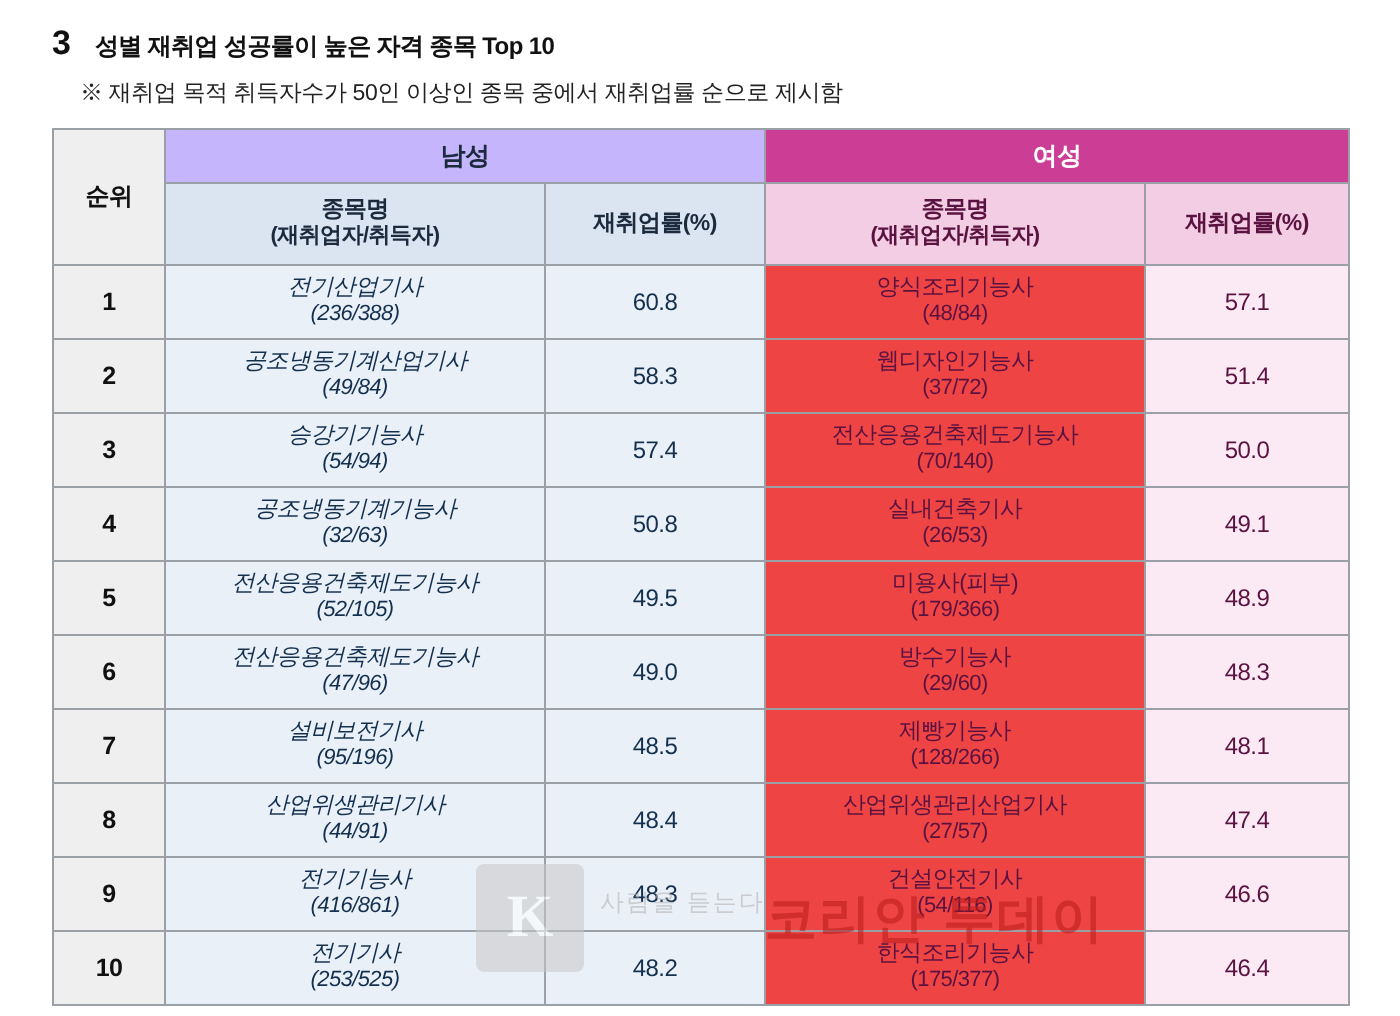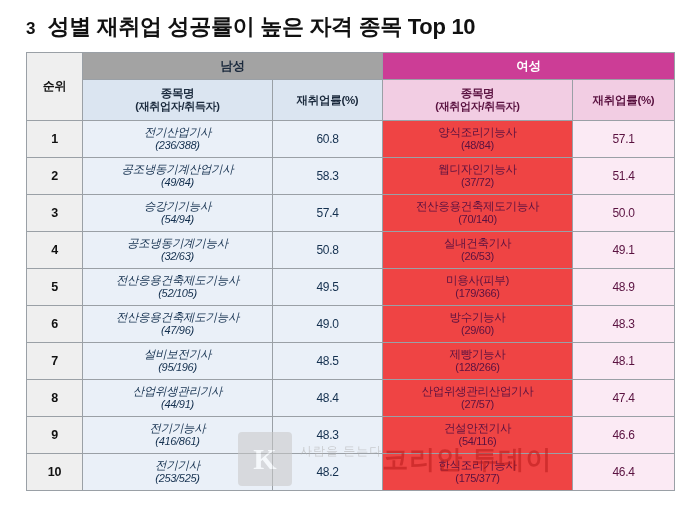--- a/index.html
+++ b/index.html
@@ -26,21 +26,21 @@
     display: flex;
     align-items: baseline;
     gap: 12px;
   }
   .title-num {
     font-size: 17px;
     font-weight: bold;
     color: #111;
   }
   .title-text {
-    font-size: 22px;
+    font-size: 12px;
     font-weight: bold;
     color: #111;
     letter-spacing: -0.3px;
   }
   .subtitle {
     margin-top: 7px;
     margin-left: 14px;
     font-size: 11.5px;
     color: #222;
     letter-spacing: -0.2px;
@@ -64,21 +64,21 @@
   .col-f-name { width: 190px; }
   .col-f-rate { width: 102px; }
 
   th.rank-head {
     background: #efefef;
     font-weight: bold;
     font-size: 12px;
     color: #111;
   }
   th.male-group {
-    background: #a3a3a3;
+    background: #c4b5fd;
     font-weight: bold;
     font-size: 12.5px;
     color: #1b2a3d;
     height: 24px;
   }
   th.female-group {
     background: #cc3d96;
     font-weight: bold;
     font-size: 12.5px;
     color: #ffffff;
@@ -179,20 +179,21 @@
 </head>
 <body>
 
 <div class="page">
 
   <div class="title-row">
     <span class="title-num">3</span>
     <span class="title-text">성별 재취업 성공률이 높은 자격 종목 Top 10</span>
   </div>
 
+  <div class="subtitle">※ 재취업 목적 취득자수가 50인 이상인 종목 중에서 재취업률 순으로 제시함</div>
 
   <table class="main">
     <colgroup>
       <col class="col-rank">
       <col class="col-m-name">
       <col class="col-m-rate">
       <col class="col-f-name">
       <col class="col-f-rate">
     </colgroup>
     <thead>

